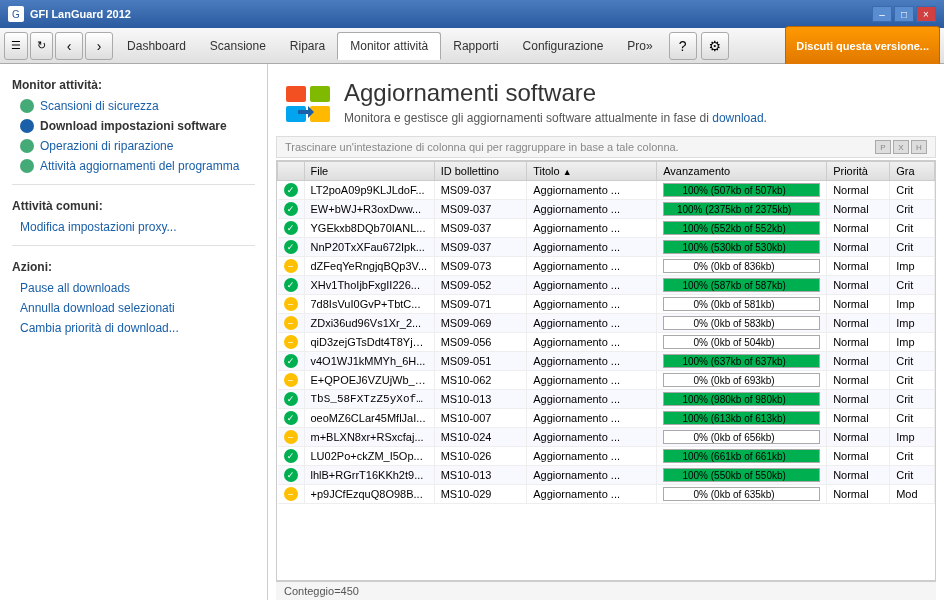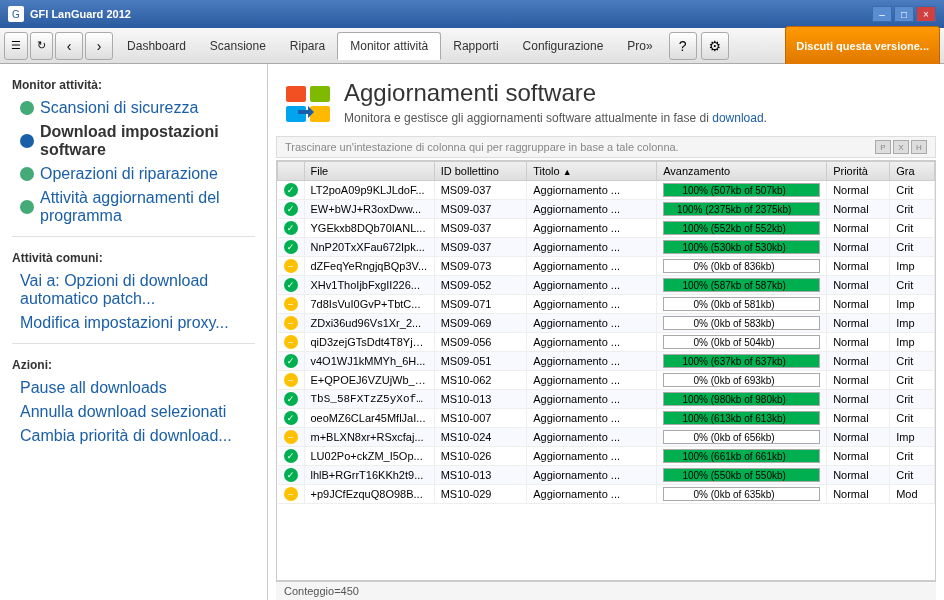--- a/index.html
+++ b/index.html
@@ -32,21 +32,21 @@
     .menu-tab { height: 28px; padding: 0 12px; background: transparent; border: none; cursor: pointer; font-size: 12px; color: #333; display: flex; align-items: center; }
     .menu-tab.active { background: white; border: 1px solid #aaa; border-bottom: 1px solid white; border-radius: 3px 3px 0 0; }
     .discuss-btn { background: linear-gradient(to bottom, #ff9900, #e07700); color: white; border: 1px solid #c06600; border-radius: 3px; padding: 0 10px; height: 40px; font-size: 11px; font-weight: bold; cursor: pointer; }
 
     
     .main-layout { display: flex; height: calc(600px - 28px - 36px); }
 
     
     .sidebar { width: 268px; background: white; border-right: 1px solid #ccc; padding: 8px 0; overflow-y: auto; }
     .sidebar-section-title { font-weight: bold; color: #333; padding: 6px 12px 4px; font-size: 12px; }
-    .sidebar-item { display: flex; align-items: center; gap: 6px; padding: 3px 12px 3px 20px; cursor: pointer; color: #1a5fa8; font-size: 16px; }
+    .sidebar-item { display: flex; align-items: center; gap: 6px; padding: 3px 12px 3px 20px; cursor: pointer; color: #1a5fa8; font-size: 12px; }
     .sidebar-item.active { font-weight: bold; color: #333; }
     .sidebar-item-icon { width: 16px; height: 16px; flex-shrink: 0; }
     .sidebar-divider { height: 1px; background: #e0e0e0; margin: 8px 12px; }
 
     
     .content { flex: 1; background: white; display: flex; flex-direction: column; overflow: hidden; }
 
     
     .page-header { display: flex; align-items: center; gap: 12px; padding: 14px 16px 10px; background: white; }
     .page-header-icon { width: 48px; height: 48px; flex-shrink: 0; }
@@ -135,23 +135,20 @@
       <span>Operazioni di riparazione</span>
     </div>
     <div class="sidebar-item">
       <span class="sidebar-item-icon" style="background:#4a7; border-radius:50%; width:14px;height:14px;"></span>
       <span>Attività aggiornamenti del programma</span>
     </div>
 
     <div class="sidebar-divider"></div>
     <div class="sidebar-section-title">Attività comuni:</div>
     <div class="sidebar-item">
-      <span>Vai a: Opzioni di download automatico patch...</span>
-    </div>
-    <div class="sidebar-item">
       <span>Modifica impostazioni proxy...</span>
     </div>
 
     <div class="sidebar-divider"></div>
     <div class="sidebar-section-title">Azioni:</div>
     <div class="sidebar-item">
       <span>Pause all downloads</span>
     </div>
     <div class="sidebar-item">
       <span>Annulla download selezionati</span>

